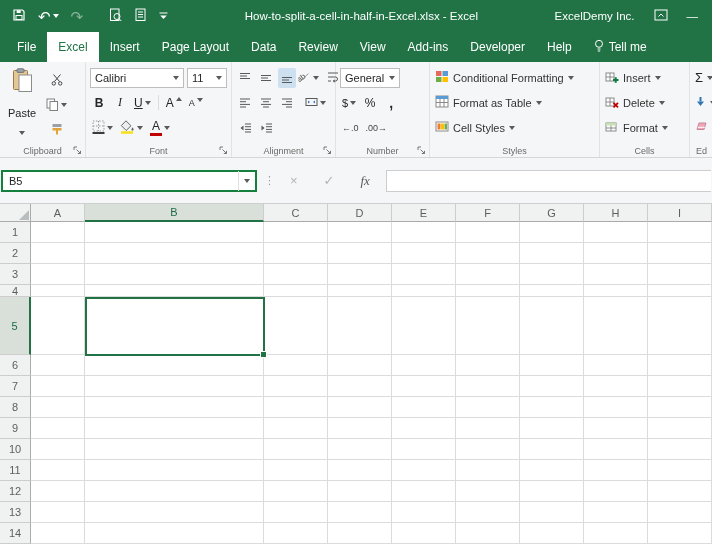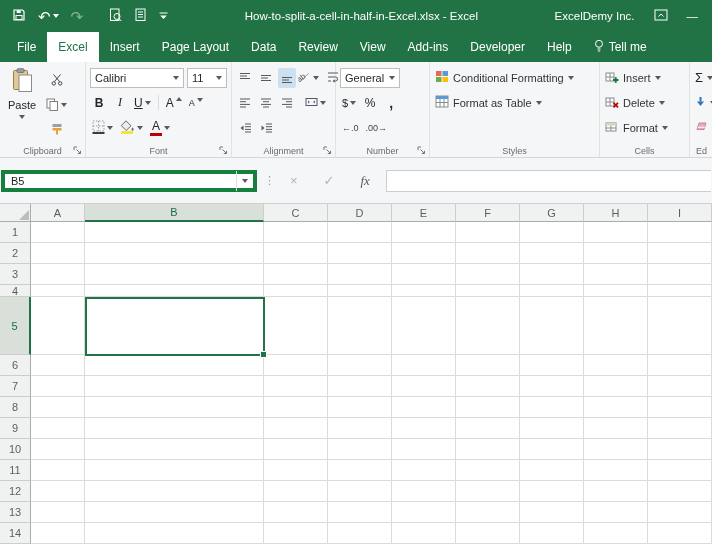--- a/index.html
+++ b/index.html
@@ -42,34 +42,34 @@
   .und{text-decoration:underline;font-size:12px}
   .stack{display:inline-flex;flex-direction:column;align-items:center;line-height:1}
   .cbar{width:12px;height:3px;margin-top:1px}
   .cbar.red{background:#C00000}
   .afont{font-size:12px}
   .afont.small{font-size:9px}
 
   
   .g-clipboard{width:86px}
   .clip-body{display:flex;gap:2px}
-  .paste-btn{display:flex;flex-direction:column;align-items:center;gap:4px;width:40px;padding-top:3px}
+  .paste-btn{display:flex;flex-direction:column;align-items:center;gap:12px;width:40px;padding-top:3px}
   .clip-col{display:flex;flex-direction:column;gap:5px;padding-top:5px}
   .g-font{width:146px}
   .g-alignment{width:104px}
   .g-number{width:94px}
   .g-styles{width:170px}
   .g-cells{width:90px}
   .g-editing{width:56px;border-right:none}
   .menu-row{display:flex;align-items:center;gap:4px;height:25px;padding:0 3px;white-space:nowrap}
   .menu-row .lbl{font-size:11px;color:#333}
 
   
   .formula-area{height:46px;background:#F5F6F7;border-bottom:1px solid #CFCFCF;display:flex;align-items:center;padding:0 1px}
-  .namebox{width:256px;height:22px;background:#fff;border:4px solid #15803d;display:flex;align-items:center}
+  .namebox{width:256px;height:22px;background:#fff;border:2px solid #15803d;display:flex;align-items:center}
   .namebox .nb-text{flex:1;padding-left:6px;font-size:11px;color:#222}
   .nb-div{width:1px;height:20px;background:#E0E0E0}
   .nb-caret{width:16px;display:flex;align-items:center;justify-content:center}
   .fb-dots{color:#9B9B9B;font-size:11px;margin:0 7px;letter-spacing:0}
   .fb-icons{display:flex;align-items:center;gap:26px;margin:0 16px 0 8px}
   .fb-x,.fb-check{color:#B3B3B3;font-size:13px;line-height:1}
   .fb-fx{font-family:"Liberation Serif",serif;font-style:italic;color:#595959;font-size:13px}
   .formula-input{flex:1;height:22px;background:#fff;border:1px solid #CDCDCD;border-right:none}
 
   
@@ -496,20 +496,32 @@
               <rect x="1" y="1" width="12" height="11" fill="#fff" stroke="#8A8A8A"></rect>
               <rect x="1" y="1" width="12" height="3" fill="#5B9BD5"></rect>
               <line x1="1" y1="7.5" x2="13" y2="7.5" stroke="#8A8A8A"></line>
               <line x1="5" y1="4" x2="5" y2="12" stroke="#8A8A8A"></line>
               <line x1="9" y1="4" x2="9" y2="12" stroke="#8A8A8A"></line>
             </svg>
         </span>
         <span class="lbl">Format as Table</span>
         <span class="crt"></span>
       </div>
+      <div class="menu-row">
+        <span>
+          <svg width="14" height="13">
+              <rect x="1" y="2" width="12" height="9" fill="#fff" stroke="#8A8A8A"></rect>
+              <rect x="2.5" y="3.5" width="3" height="6" fill="#ED7D31"></rect>
+              <rect x="6" y="3.5" width="3" height="6" fill="#FFC000"></rect>
+              <rect x="9.5" y="3.5" width="2.5" height="6" fill="#70AD47"></rect>
+            </svg>
+        </span>
+        <span class="lbl">Cell Styles</span>
+        <span class="crt"></span>
+      </div>
       <span class="glabel">Styles</span>
     </div>
 
     <div class="group g-cells">
       <div class="menu-row">
         <span>
           <svg width="14" height="12">
               <rect x="1" y="2" width="8" height="8" fill="#fff" stroke="#8A8A8A"></rect>
               <line x1="1" y1="6" x2="9" y2="6" stroke="#8A8A8A"></line>
               <line x1="5" y1="2" x2="5" y2="10" stroke="#8A8A8A"></line>

